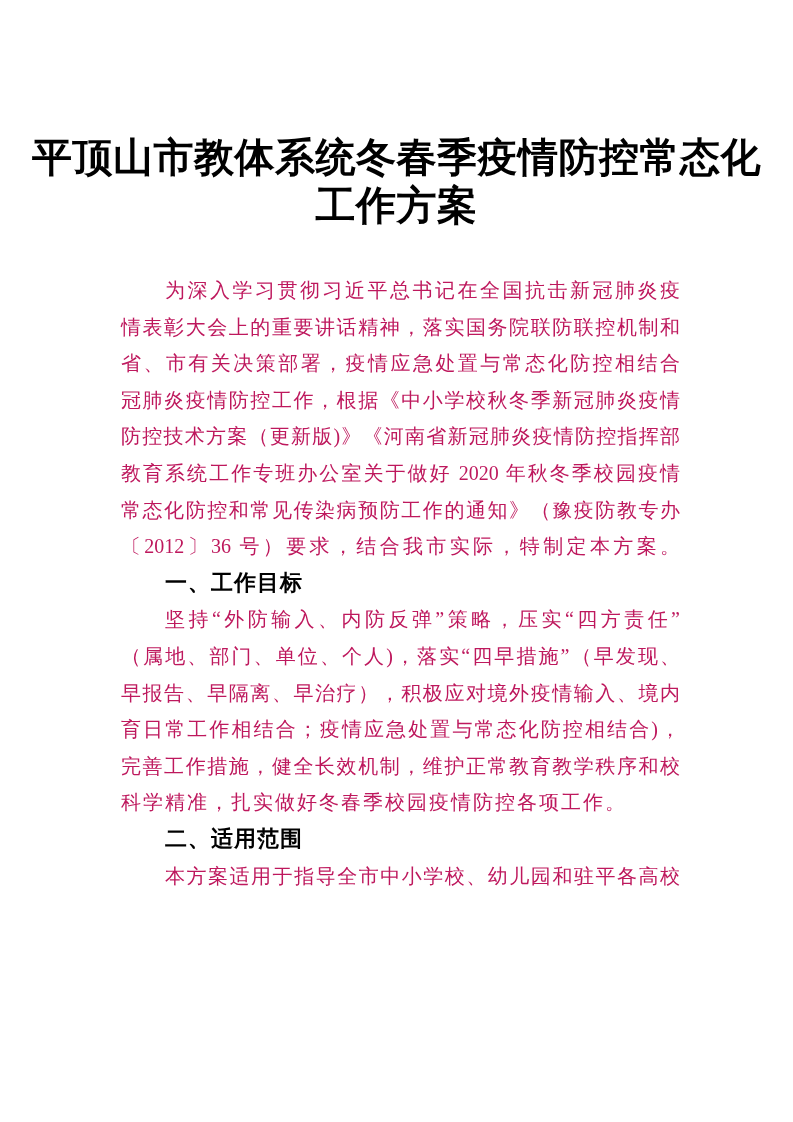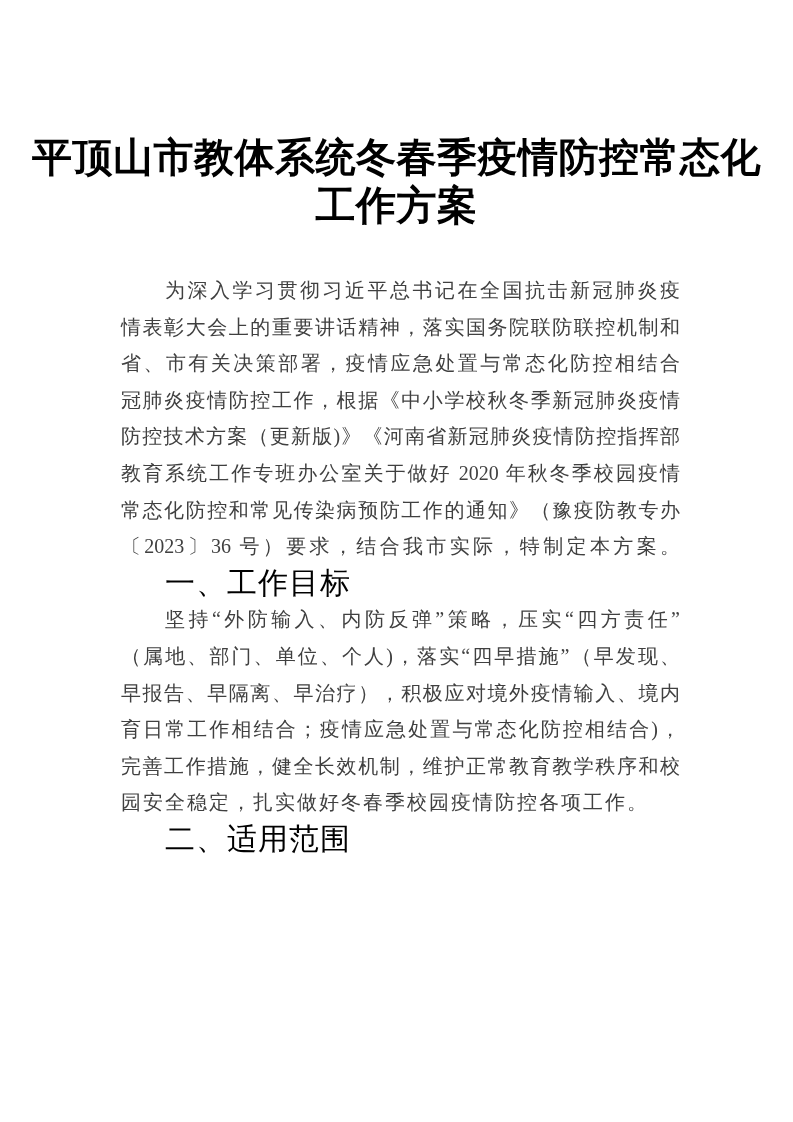--- a/index.html
+++ b/index.html
@@ -36,38 +36,38 @@
   .doc-body {
     position: absolute;
     top: 272px;
     left: 121px;
     width: 559px;
   }
   .line {
     height: 36.6px;
     line-height: 36.6px;
     font-size: 20px;
-    color: #404040;
+    color: #be185d;
     white-space: nowrap;
     text-align: left;
     letter-spacing: 2px;
   }
   .line.just {
     white-space: normal;
     letter-spacing: 0;
     text-align: justify;
     text-align-last: justify;
   }
   .line.indent {
     text-indent: 44px;
   }
   .line.heading {
     font-family: "Liberation Sans", "DejaVu Sans", sans-serif;
-    font-weight: normal;
-    font-size: 30px;
+    font-weight: bold;
+    font-size: 22px;
     letter-spacing: 1px;
     color: #000000;
     text-indent: 44px;
     text-align: left;
     text-align-last: left;
   }
 </style>
 </head>
 <body>
 
@@ -77,23 +77,24 @@
     <span class="title-line">工作方案</span>
   </h1>
   <div class="doc-body" id="doc-body">
       <div class="line just indent">为深入学习贯彻习近平总书记在全国抗击新冠肺炎疫</div>
       <div class="line just">情表彰大会上的重要讲话精神，落实国务院联防联控机制和</div>
       <div class="line just">省、市有关决策部署，疫情应急处置与常态化防控相结合</div>
       <div class="line just">冠肺炎疫情防控工作，根据《中小学校秋冬季新冠肺炎疫情</div>
       <div class="line just">防控技术方案（更新版)》《河南省新冠肺炎疫情防控指挥部</div>
       <div class="line just">教育系统工作专班办公室关于做好 2020 年秋冬季校园疫情</div>
       <div class="line just">常态化防控和常见传染病预防工作的通知》（豫疫防教专办</div>
-      <div class="line just">〔2023〕36 号）要求，结合我市实际，特制定本方案。</div>
+      <div class="line just">〔2012〕36 号）要求，结合我市实际，特制定本方案。</div>
       <div class="line heading">一、工作目标</div>
       <div class="line just indent">坚持“外防输入、内防反弹”策略，压实“四方责任”</div>
       <div class="line just">（属地、部门、单位、个人)，落实“四早措施”（早发现、</div>
       <div class="line just">早报告、早隔离、早治疗），积极应对境外疫情输入、境内</div>
       <div class="line just">育日常工作相结合；疫情应急处置与常态化防控相结合)，</div>
       <div class="line just">完善工作措施，健全长效机制，维护正常教育教学秩序和校</div>
-      <div class="line">园安全稳定，扎实做好冬春季校园疫情防控各项工作。</div>
+      <div class="line">科学精准，扎实做好冬春季校园疫情防控各项工作。</div>
       <div class="line heading">二、适用范围</div>
+      <div class="line just indent">本方案适用于指导全市中小学校、幼儿园和驻平各高校</div>
     </div>
 </div>
 
 </body></html>

